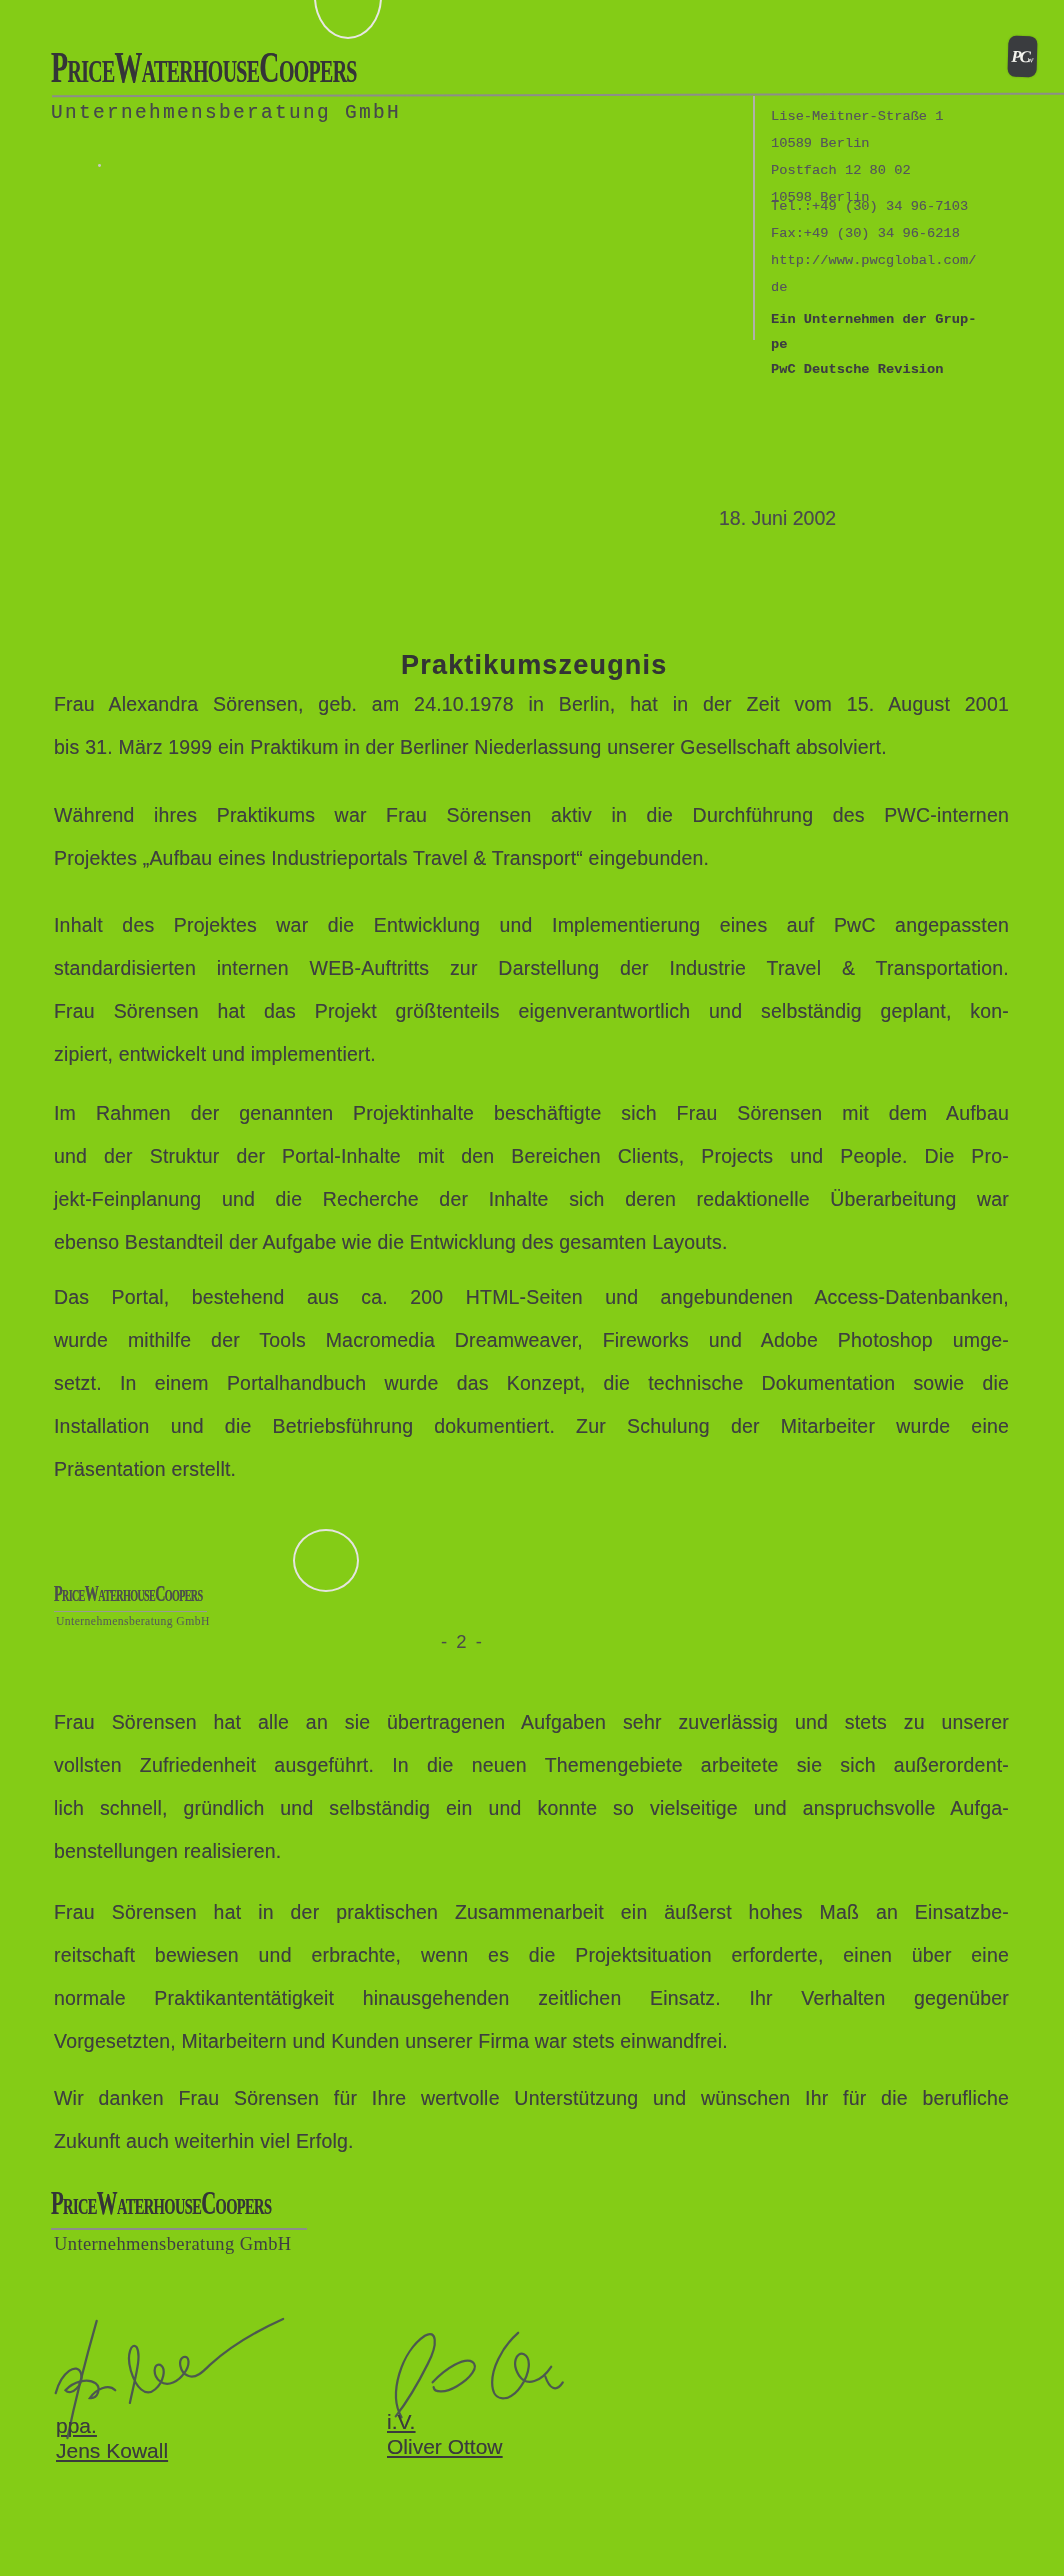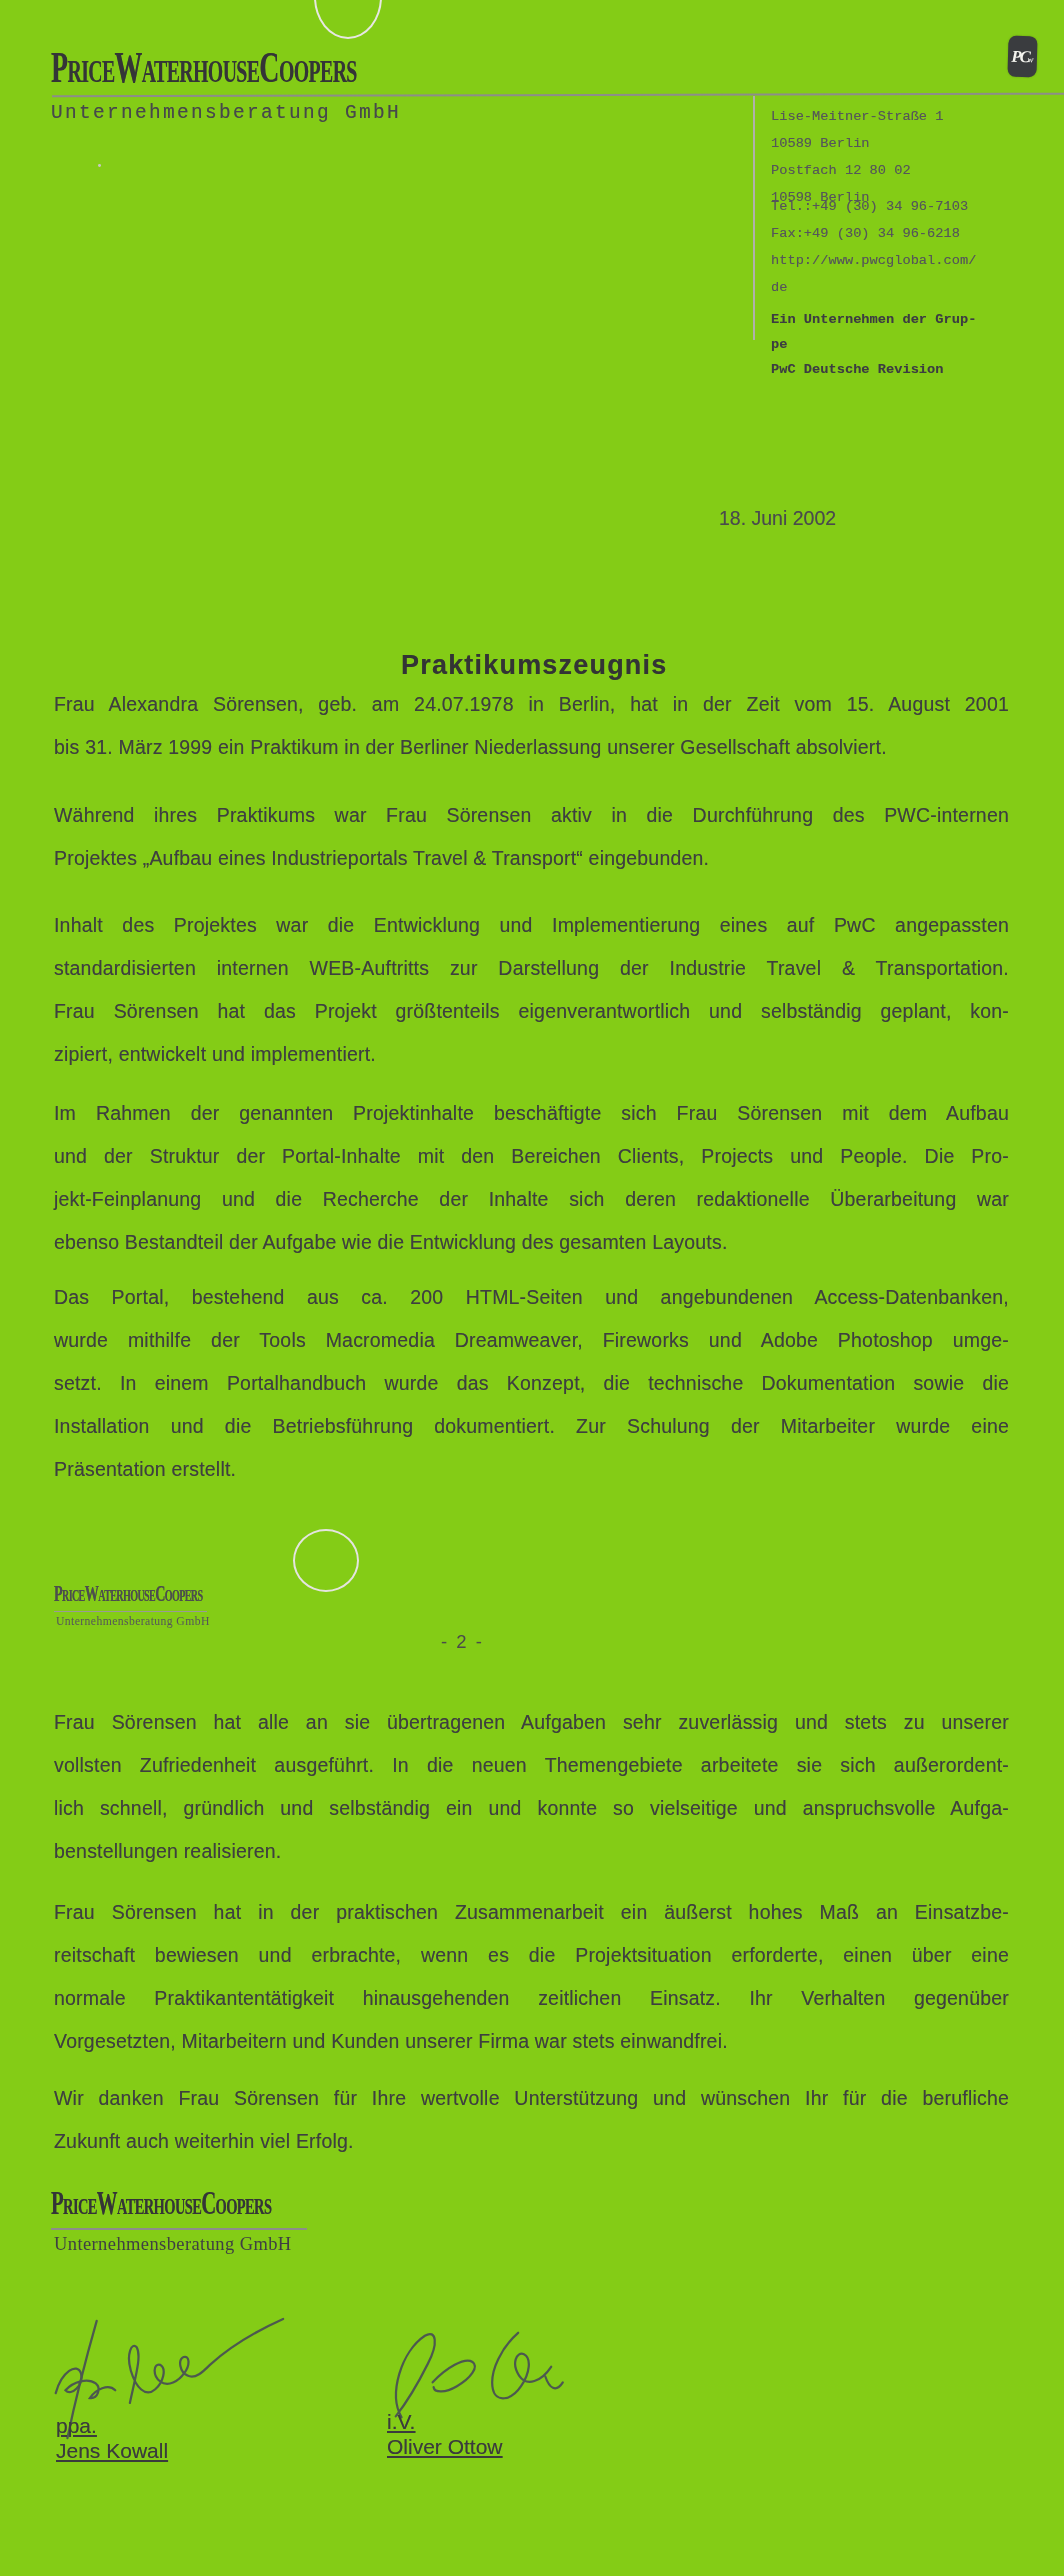--- a/index.html
+++ b/index.html
@@ -164,21 +164,21 @@
   <div class="lh-block lh-group">
     <div>Ein Unternehmen der Grup-</div>
     <div>pe</div>
     <div>PwC Deutsche Revision</div>
   </div>
 
   <div class="doc-date">18. Juni 2002</div>
   <div class="doc-title">Praktikumszeugnis</div>
 
   <div class="para" style="top:683px">
-    <div class="pline">Frau Alexandra Sörensen, geb. am 24.07.1978 in Berlin, hat in der Zeit vom 15. August 2001</div>
+    <div class="pline">Frau Alexandra Sörensen, geb. am 24.10.1978 in Berlin, hat in der Zeit vom 15. August 2001</div>
     <div class="pline plast">bis 31. März 1999 ein Praktikum in der Berliner Niederlassung unserer Gesellschaft absolviert.</div>
   </div>
 
   <div class="para" style="top:794px">
     <div class="pline">Während ihres Praktikums war Frau Sörensen aktiv in die Durchführung des PWC-internen</div>
     <div class="pline plast">Projektes „Aufbau eines Industrieportals Travel &amp; Transport“ eingebunden.</div>
   </div>
 
   <div class="para" style="top:904px">
     <div class="pline">Inhalt des Projektes war die Entwicklung und Implementierung eines auf PwC angepassten</div>

